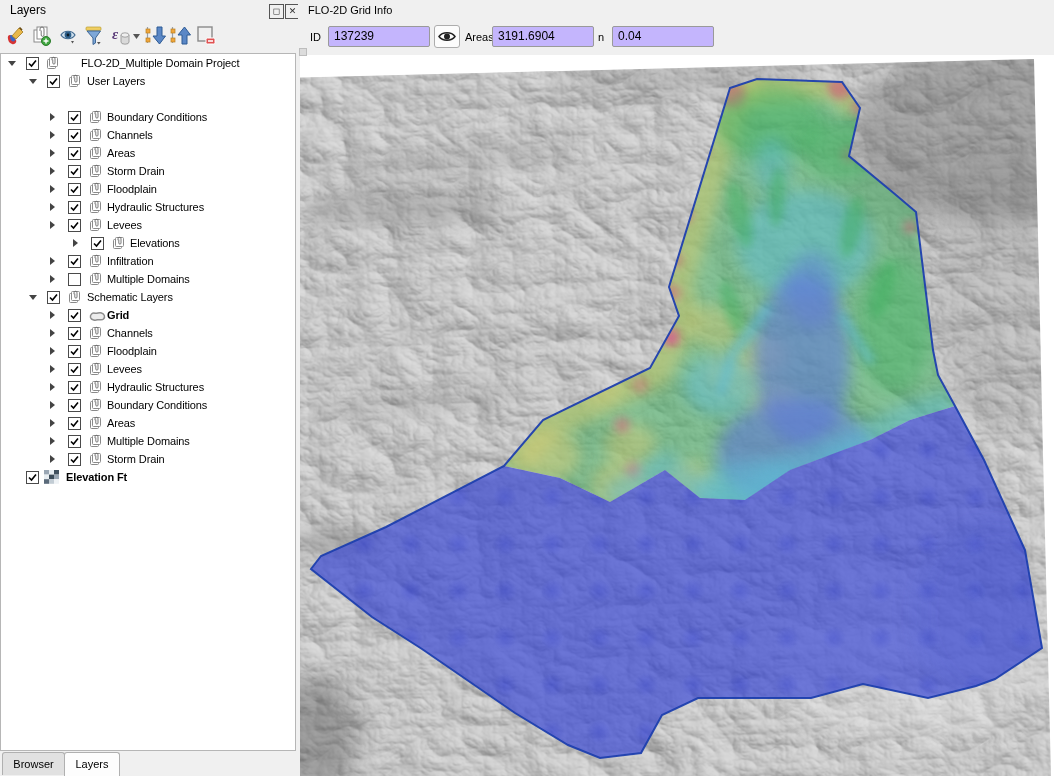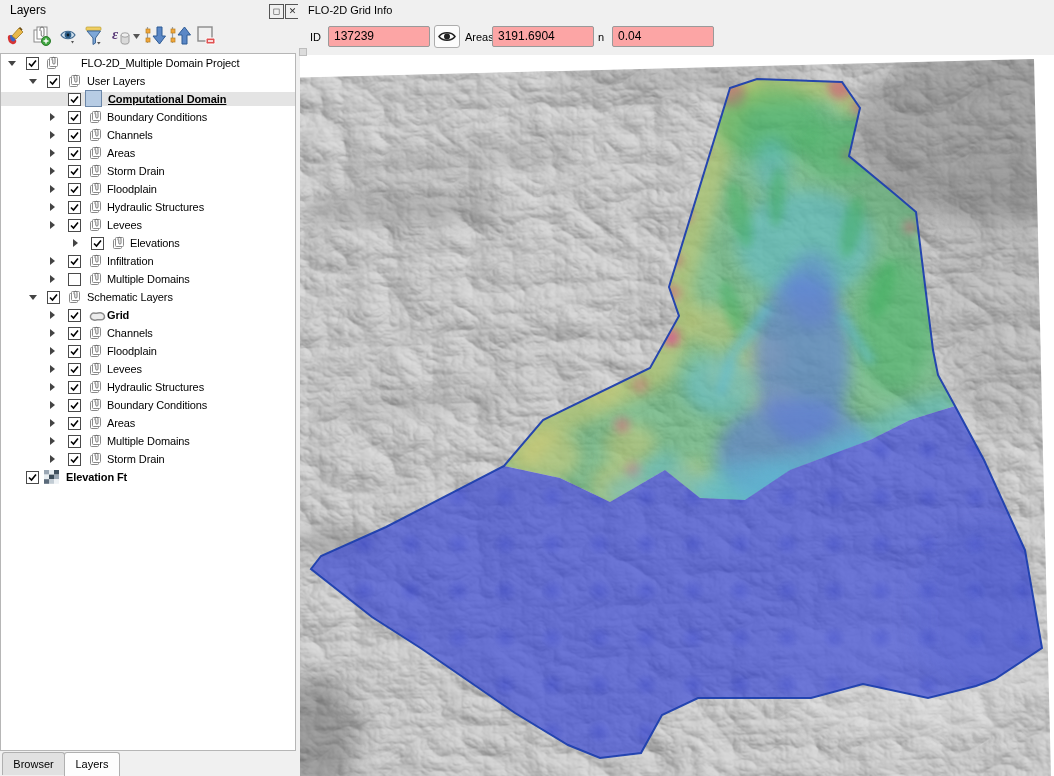--- a/index.html
+++ b/index.html
@@ -19,21 +19,21 @@
   .lbl.b{font-weight:bold;}
   .lbl.u{text-decoration:underline;}
   .gicon{position:absolute;top:2px;}
   #tabs{position:absolute;left:0;top:751px;width:298px;height:25px;background:#f0f0f0;}
   .tab{position:absolute;top:1px;height:22px;border:1px solid #b0b0b0;border-bottom:none;border-radius:3px 3px 0 0;font-size:11px;text-align:center;line-height:22px;}
   #tabBrowser{left:2px;width:61px;background:#e1e1e1;}
   #tabLayers{left:64px;width:54px;background:#fdfdfd;height:24px;}
   #topbar{position:absolute;left:298px;top:0;width:756px;height:55px;background:#f0f0f0;}
   #topTitle{position:absolute;left:10px;top:4px;font-size:11px;color:#000;}
   .flabel{position:absolute;top:31px;font-size:11px;color:#000;}
-  .field{position:absolute;top:26px;height:21px;width:102px;background:#fca5a5;border:1px solid #9a9a9a;border-radius:2px;box-sizing:border-box;font-size:12px;line-height:19px;padding-left:5px;}
+  .field{position:absolute;top:26px;height:21px;width:102px;background:#c4b5fd;border:1px solid #9a9a9a;border-radius:2px;box-sizing:border-box;font-size:12px;line-height:19px;padding-left:5px;}
   #eyebtn{position:absolute;left:136px;top:25px;width:26px;height:23px;background:#fcfcfc;border:1px solid #adadad;border-radius:3px;box-sizing:border-box;}
   #map{position:absolute;left:300px;top:55px;width:754px;height:721px;background:#ffffff;}
   #toolgrip{position:absolute;left:299px;top:48px;width:6px;height:6px;background:#dcdcdc;border:1px solid #bdbdbd;}
 </style>
 </head>
 <body>
 <div id="map"><svg id="mapsvg" width="754" height="721" viewBox="0 0 754 721">
 <defs>
 <filter id="terrain" x="0%" y="0%" width="100%" height="100%" color-interpolation-filters="sRGB">
   <feTurbulence type="turbulence" baseFrequency="0.012 0.017" numOctaves="5" seed="7"></feTurbulence>
@@ -237,31 +237,20 @@
             <path d="M2 5.5 L4.5 8 L9 2.5" stroke="#000" stroke-width="1.6" fill="none"></path>
           </svg>
         </div>
         <div class="gicon" style="left:67px;top:2px;"><svg width="14" height="14" viewBox="0 0 14 14">
 <rect x="1.5" y="3.5" width="8" height="9" fill="#fff" stroke="#8a8a8a" rx="1"></rect>
 <rect x="3.5" y="1.5" width="8" height="9" fill="#fff" stroke="#8a8a8a" rx="1"></rect>
 <path d="M6 4.2 v-1.4 a1.5 1.5 0 0 1 3 0 V7 a1.1 1.1 0 0 1 -2.2 0 V3.6" stroke="#6a6a6a" fill="none" stroke-width="0.9"></path>
 </svg></div>
         <div class="lbl" style="left:86px;">User Layers</div>
       </div>
-<div class="row sel" style="top:36px;">
-        <div class="cb" style="left:67px;">
-          <svg width="11" height="11" viewBox="0 0 11 11">
-            <path d="M2 5.5 L4.5 8 L9 2.5" stroke="#000" stroke-width="1.6" fill="none"></path>
-          </svg>
-        </div>
-        <div class="gicon" style="left:84px;top:0px;">
-          <div style="position:absolute;top:0px;width:15px;height:15px;background:#b7cce4;border:1px solid #6c87a8;"></div>
-        </div>
-        <div class="lbl b u" style="left:107px;">Computational Domain</div>
-      </div>
 <div class="row" style="top:54px;">
         <div class="exp closed" style="left:49px;"></div>
         <div class="cb" style="left:67px;">
           <svg width="11" height="11" viewBox="0 0 11 11">
             <path d="M2 5.5 L4.5 8 L9 2.5" stroke="#000" stroke-width="1.6" fill="none"></path>
           </svg>
         </div>
         <div class="gicon" style="left:88px;top:2px;"><svg width="14" height="14" viewBox="0 0 14 14">
 <rect x="1.5" y="3.5" width="8" height="9" fill="#fff" stroke="#8a8a8a" rx="1"></rect>
 <rect x="3.5" y="1.5" width="8" height="9" fill="#fff" stroke="#8a8a8a" rx="1"></rect>

